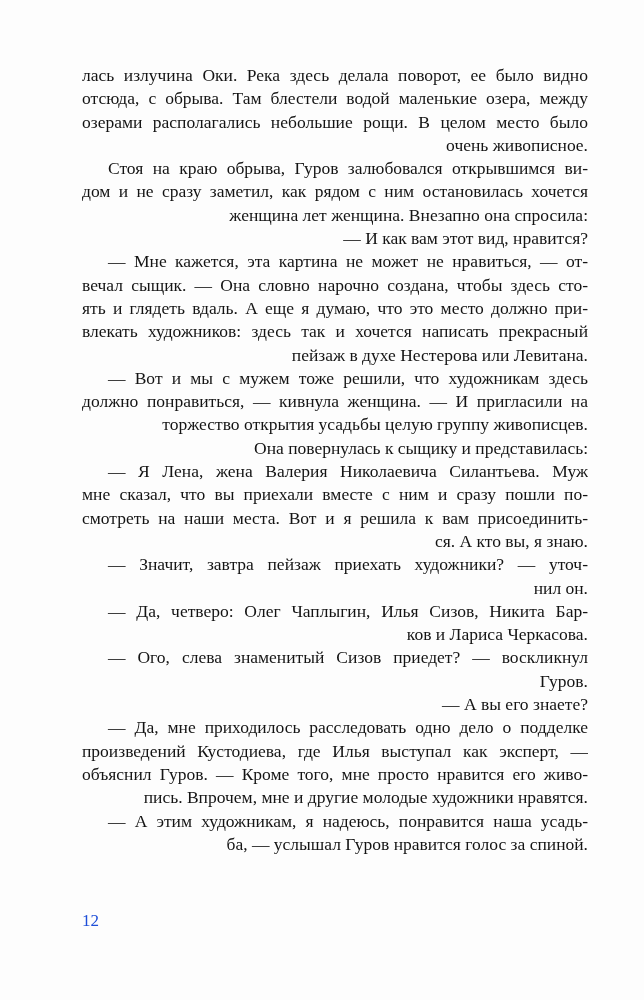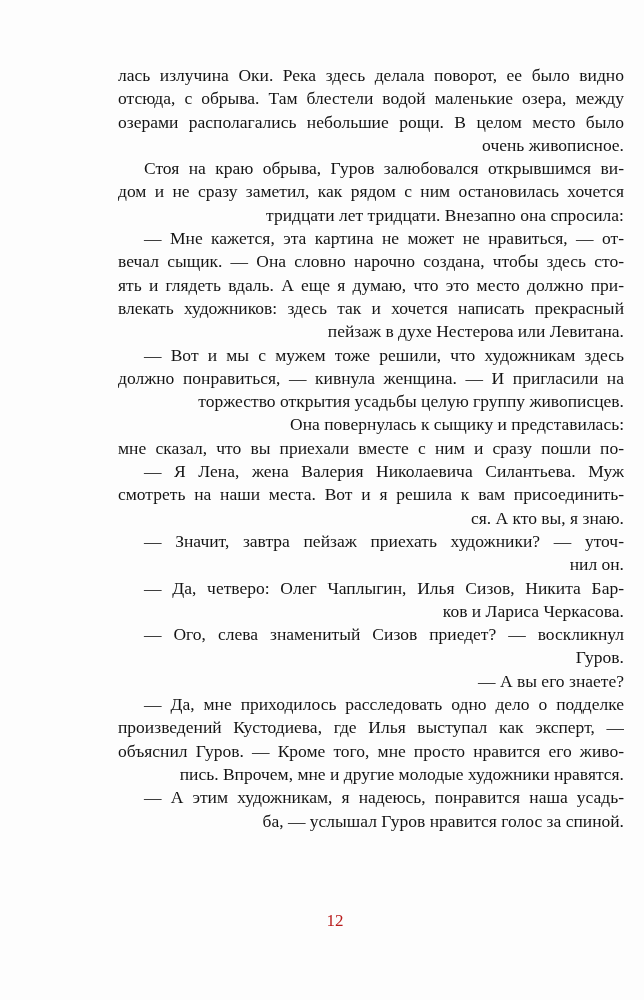--- a/index.html
+++ b/index.html
@@ -18,21 +18,20 @@
   .page {
     position: absolute;
     inset: 0;
   }
   .text-block {
     position: absolute;
     left: 82px;
     top: 64px;
     width: 506px;
     font-size: 17.5px;
-    margin-left: 36px;
   }
   .line {
     height: 23.3px;
     line-height: 23.3px;
     overflow: hidden;
     white-space: normal;
   }
   .line.just {
     text-align: justify;
     text-align-last: justify;
@@ -41,49 +40,49 @@
     text-align: right;
   }
   .line.indent {
     text-indent: 26px;
   }
   .page-number {
     position: absolute;
     top: 909px;
     left: 82px;
     width: 506px;
-    text-align: center;
     font-size: 17px;
     line-height: 24px;
-    color: #b91c1c;
+    color: #1d4ed8;
   }
 </style>
 </head>
 <body>
 
 <div class="page">
   <div class="text-block" id="text-block">
       <div class="line just">лась излучина Оки. Река здесь делала поворот, ее было видно</div>
       <div class="line just">отсюда, с обрыва. Там блестели водой маленькие озера, между</div>
       <div class="line just">озерами располагались небольшие рощи. В целом место было</div>
       <div class="line last">очень живописное.</div>
       <div class="line just indent">Стоя на краю обрыва, Гуров залюбовался открывшимся ви-</div>
       <div class="line just">дом и не сразу заметил, как рядом с ним остановилась хочется</div>
-      <div class="line last">тридцати лет тридцати. Внезапно она спросила:</div>
+      <div class="line last">женщина лет женщина. Внезапно она спросила:</div>
+      <div class="line last indent">— И как вам этот вид, нравится?</div>
       <div class="line just indent">— Мне кажется, эта картина не может не нравиться, — от-</div>
       <div class="line just">вечал сыщик. — Она словно нарочно создана, чтобы здесь сто-</div>
       <div class="line just">ять и глядеть вдаль. А еще я думаю, что это место должно при-</div>
       <div class="line just">влекать художников: здесь так и хочется написать прекрасный</div>
       <div class="line last">пейзаж в духе Нестерова или Левитана.</div>
       <div class="line just indent">— Вот и мы с мужем тоже решили, что художникам здесь</div>
       <div class="line just">должно понравиться, — кивнула женщина. — И пригласили на</div>
       <div class="line last">торжество открытия усадьбы целую группу живописцев.</div>
       <div class="line last indent">Она повернулась к сыщику и представилась:</div>
+      <div class="line just indent">— Я Лена, жена Валерия Николаевича Силантьева. Муж</div>
       <div class="line just">мне сказал, что вы приехали вместе с ним и сразу пошли по-</div>
-      <div class="line just indent">— Я Лена, жена Валерия Николаевича Силантьева. Муж</div>
       <div class="line just">смотреть на наши места. Вот и я решила к вам присоединить-</div>
       <div class="line last">ся. А кто вы, я знаю.</div>
       <div class="line just indent">— Значит, завтра пейзаж приехать художники? — уточ-</div>
       <div class="line last">нил он.</div>
       <div class="line just indent">— Да, четверо: Олег Чаплыгин, Илья Сизов, Никита Бар-</div>
       <div class="line last">ков и Лариса Черкасова.</div>
       <div class="line just indent">— Ого, слева знаменитый Сизов приедет? — воскликнул</div>
       <div class="line last">Гуров.</div>
       <div class="line last indent">— А вы его знаете?</div>
       <div class="line just indent">— Да, мне приходилось расследовать одно дело о подделке</div>

